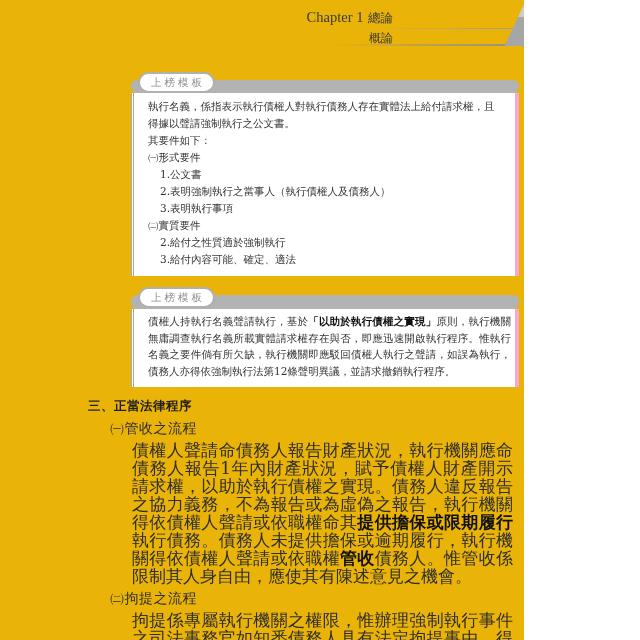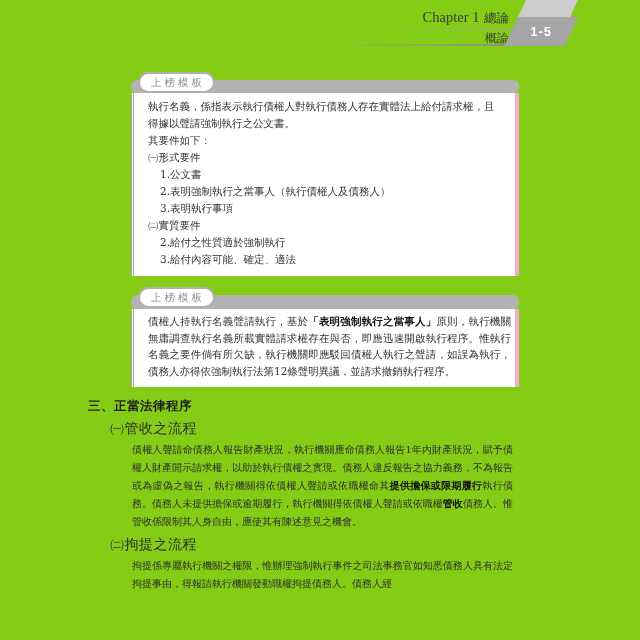--- a/index.html
+++ b/index.html
@@ -1,20 +1,20 @@
 <!DOCTYPE html>
 <html><head>
 <meta charset="utf-8">
 <style>
   html,body{margin:0;padding:0;}
   body{background:#fff;}
   .page{
     position:relative;
-    width:640px;height:640px;
-    background:#84cc16;
+    width:524px;height:640px;
+    background:#eab308;
     overflow:hidden;
     font-family:"DejaVu Serif","Liberation Serif",serif;
     color:#333;
   }
 
   
   .hdr-chapter{
     position:absolute; top:9px; right:131px;
     font-size:14.5px; color:#3a3a3a; white-space:nowrap;
   }
@@ -84,21 +84,21 @@
   }
   .sec-h{
     font-size:12.5px; font-weight:bold; color:#1f1f1f;
     margin:0 0 5px 0; letter-spacing:0.5px;
   }
   .sec-sub{
     font-size:14px; margin:0 0 3px 22px; letter-spacing:0.5px;
   }
   .sec-para{
     width:381px; margin:0 0 5px 44px;
-    font-size:10px; line-height:18px;
+    font-size:17px; line-height:18px;
     text-align:justify;
   }
 </style>
 </head>
 <body>
 
 <div class="page">
 
   <div class="hdr-chapter">
     <span class="en">Chapter 1</span>
@@ -128,21 +128,21 @@
       <div class="ln ind">2.給付之性質適於強制執行</div>
       <div class="ln ind">3.給付內容可能、確定、適法</div>
     </div>
   </div>
 
   <div class="tbox" id="box2">
     <div class="tbox-head">
       <div class="tbox-pill">上榜模板</div>
     </div>
     <div class="tbox-body">
-      <p><span>債權人持執行名義聲請執行，基於</span><span class="b">「表明強制執行之當事人」</span><span>原則，執行機關無庸調查執行名義所載實體請求權存在與否，即應迅速開啟執行程序。惟執行名義之要件倘有所欠缺，執行機關即應駁回債權人執行之聲請，如誤為執行，債務人亦得依強制執行法第12條聲明異議，並請求撤銷執行程序。</span></p>
+      <p><span>債權人持執行名義聲請執行，基於</span><span class="b">「以助於執行債權之實現」</span><span>原則，執行機關無庸調查執行名義所載實體請求權存在與否，即應迅速開啟執行程序。惟執行名義之要件倘有所欠缺，執行機關即應駁回債權人執行之聲請，如誤為執行，債務人亦得依強制執行法第12條聲明異議，並請求撤銷執行程序。</span></p>
     </div>
   </div>
 
   <div class="sec">
     <div class="sec-h">三、正當法律程序</div>
 
     <div class="sec-sub">㈠管收之流程</div>
     <div class="sec-para"><span>債權人聲請命債務人報告財產狀況，執行機關應命債務人報告1年內財產狀況，賦予債權人財產開示請求權，以助於執行債權之實現。債務人違反報告之協力義務，不為報告或為虛偽之報告，執行機關得依債權人聲請或依職權命其</span><span class="b">提供擔保或限期履行</span><span>執行債務。債務人未提供擔保或逾期履行，執行機關得依債權人聲請或依職權</span><span class="b">管收</span><span>債務人。惟管收係限制其人身自由，應使其有陳述意見之機會。</span></div>
 
     <div class="sec-sub">㈡拘提之流程</div>

